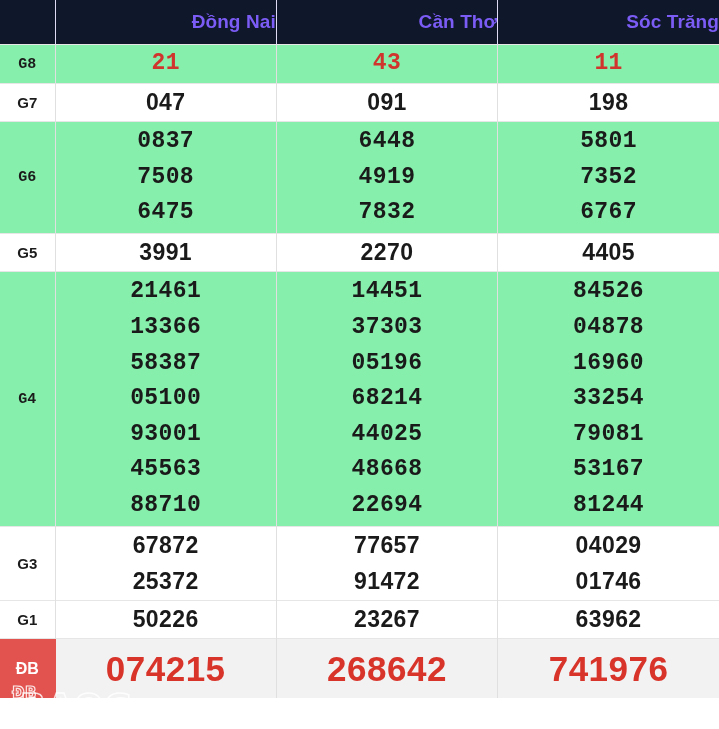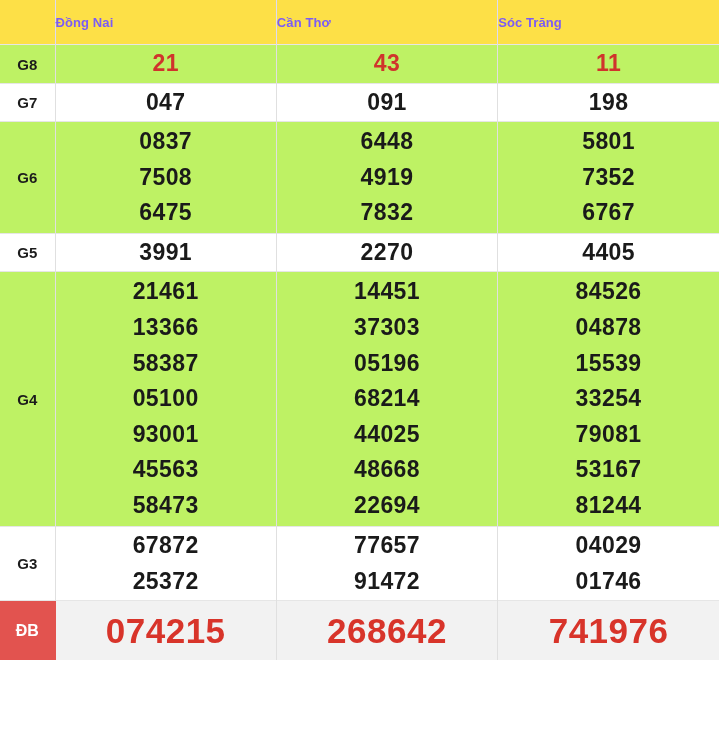--- a/index.html
+++ b/index.html
@@ -30,27 +30,27 @@
     border-collapse: collapse;
     table-layout: fixed;
     background: #ffffff;
   }
 
   col.c-label { width: 55px; }
   col.c-prov  { width: 221.333px; }
 
   
   thead th {
-    background: #fde047;
+    background: #0f172a;
     color: #7b5cf5;
-    font-size: 13px;
+    font-size: 19px;
     font-weight: bold;
     height: 44px;
     padding: 0;
-    text-align: left;
+    text-align: right;
     vertical-align: middle;
     border: none;
     border-right: 1px solid #dedaf3;
     letter-spacing: 0.1px;
   }
   thead th.blank-head {
     border-right: 1px solid #dedaf3;
   }
   thead th:last-child { border-right: none; margin-top: 40px; }
 
@@ -58,21 +58,21 @@
   tbody tr td {
     border-top: 1px solid #e6e6e6;
     border-right: 1px solid #e0e0e0;
     padding: 0;
     text-align: center;
     vertical-align: middle;
     color: #111111;
   }
   tbody tr td:last-child { border-right: none; }
 
-  tbody tr.row-shade td { background: #bef264; }
+  tbody tr.row-shade td { background: #86efac; font-family: Liberation Mono, monospace; }
   tbody tr.row-plain td { background: #ffffff; }
 
   td.label-cell {
     font-size: 15px;
     font-weight: bold;
     color: #1b1b1b;
     width: 55px;
   }
 
   td.num-cell {
@@ -217,35 +217,35 @@
 
       <tr class="row-shade r-g4">
         <td class="label-cell">G4</td>
         <td class="num-cell">
           <span class="stack-line">21461</span>
           <span class="stack-line">13366</span>
           <span class="stack-line">58387</span>
           <span class="stack-line">05100</span>
           <span class="stack-line">93001</span>
           <span class="stack-line">45563</span>
-          <span class="stack-line">58473</span>
+          <span class="stack-line">88710</span>
         </td>
         <td class="num-cell">
           <span class="stack-line">14451</span>
           <span class="stack-line">37303</span>
           <span class="stack-line">05196</span>
           <span class="stack-line">68214</span>
           <span class="stack-line">44025</span>
           <span class="stack-line">48668</span>
           <span class="stack-line">22694</span>
         </td>
         <td class="num-cell">
           <span class="stack-line">84526</span>
           <span class="stack-line">04878</span>
-          <span class="stack-line">15539</span>
+          <span class="stack-line">16960</span>
           <span class="stack-line">33254</span>
           <span class="stack-line">79081</span>
           <span class="stack-line">53167</span>
           <span class="stack-line">81244</span>
         </td>
       </tr>
 
       <tr class="row-plain r-g3">
         <td class="label-cell">G3</td>
         <td class="num-cell">
@@ -256,20 +256,26 @@
           <span class="stack-line">77657</span>
           <span class="stack-line">91472</span>
         </td>
         <td class="num-cell">
           <span class="stack-line">04029</span>
           <span class="stack-line">01746</span>
         </td>
       </tr>
 
 
+      <tr class="row-plain r-g1">
+        <td class="label-cell">G1</td>
+        <td class="num-cell">50226</td>
+        <td class="num-cell">23267</td>
+        <td class="num-cell">63962</td>
+      </tr>
 
       <tr class="r-db">
         <td class="db-label">ĐB</td>
         <td class="db-num">074215</td>
         <td class="db-num">268642</td>
         <td class="db-num">741976</td>
       </tr>
 
     </tbody>
   </table>

